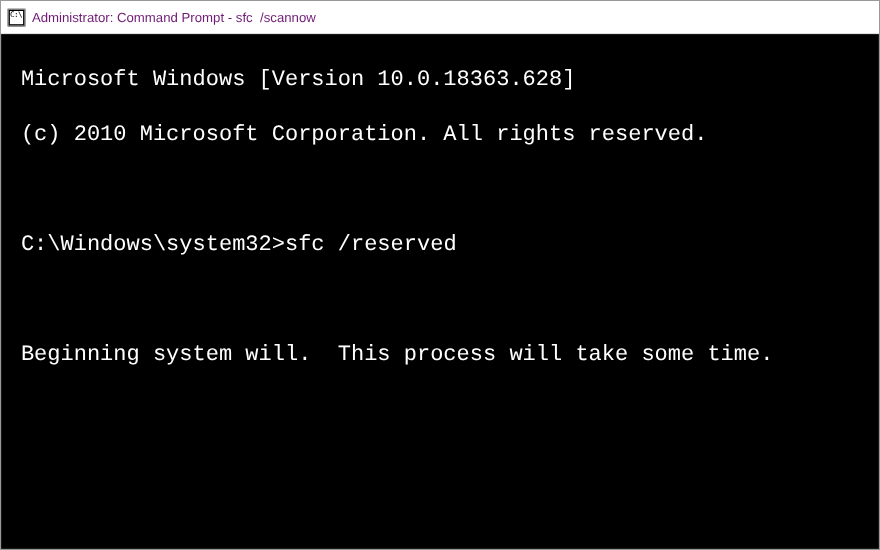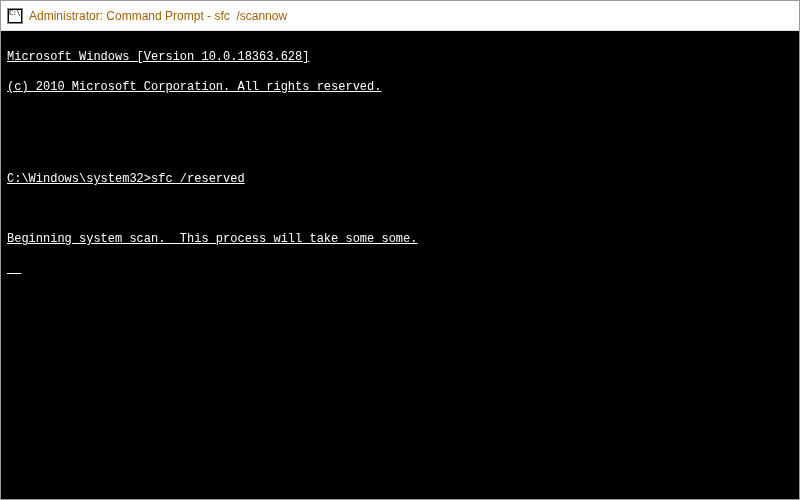--- a/index.html
+++ b/index.html
@@ -53,56 +53,54 @@
       left: 1px;
       top: 1px;
       font-size: 7px;
       font-family: Consolas, monospace;
       color: #000;
       line-height: 7px;
       letter-spacing: -0.5px;
     }
     .title-text {
       font-size: 12px;
-      color: #a16207;
+      color: #701a75;
       white-space: pre;
     }
     .terminal {
       flex: 1;
       background: #000000;
       color: #ffffff;
       font-family: Consolas, 'Courier New', monospace;
-      font-size: 12px;
+      font-size: 20px;
       line-height: 1.25;
-      padding: 4px 6px;
+      padding: 4px 18px;
       white-space: pre;
       overflow: hidden;
-      text-decoration: underline;
     }
     .terminal-line {
       display: block;
       min-height: 1.25em;
     }
     .prompt-line {
       display: flex;
-      margin-top: 32px;
     }
   </style>
 </head>
 <body>
 
 <div class="window">
   <div class="titlebar">
     <span class="app-icon">
       <span class="app-icon-inner"></span>
       <span class="app-icon-text">C:\</span>
     </span>
     <span class="title-text">Administrator: Command Prompt - sfc  /scannow</span>
   </div>
   <div class="terminal">
 <span class="terminal-line">Microsoft Windows [Version 10.0.18363.628]</span>
 <span class="terminal-line">(c) 2010 Microsoft Corporation. All rights reserved.</span>
 <span class="terminal-line"></span>
 <span class="terminal-line prompt-line"><span>C:\Windows\system32&gt;</span><span>sfc /reserved</span></span>
 <span class="terminal-line"></span>
-<span class="terminal-line">Beginning system scan.  This process will take some some.</span>
+<span class="terminal-line">Beginning system will.  This process will take some time.</span>
   </div>
 </div>
 
 </body></html>

